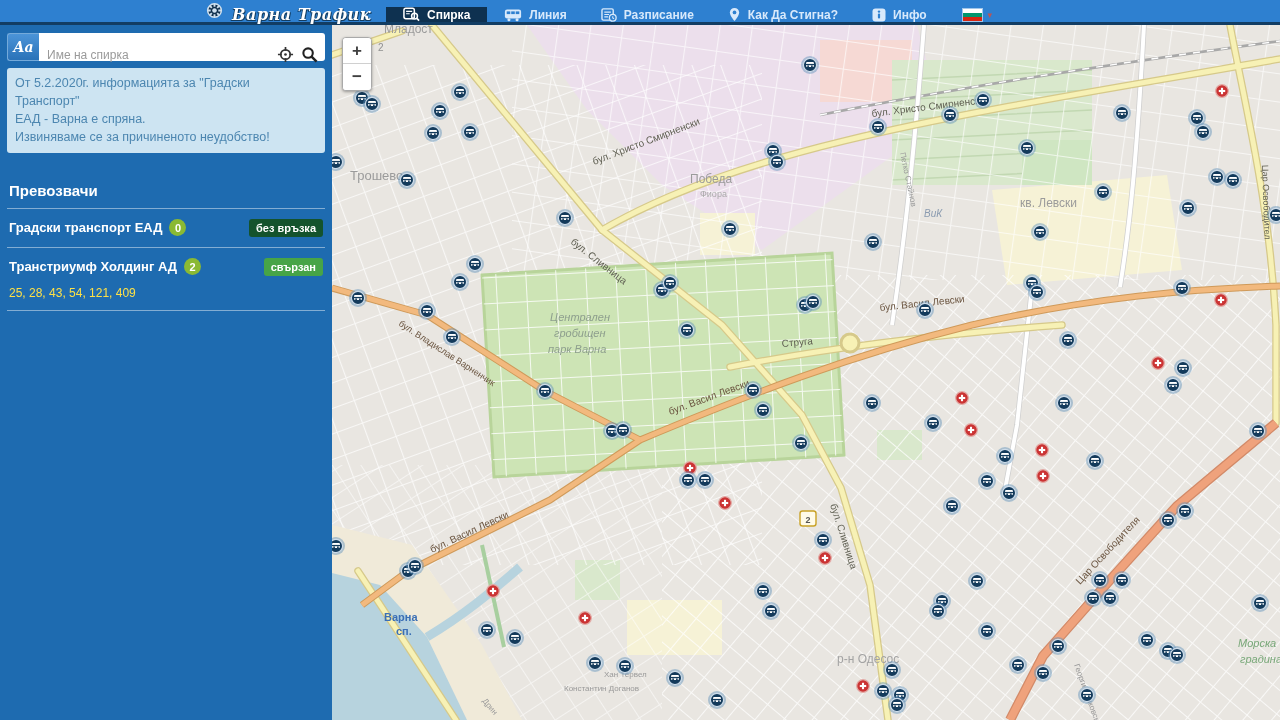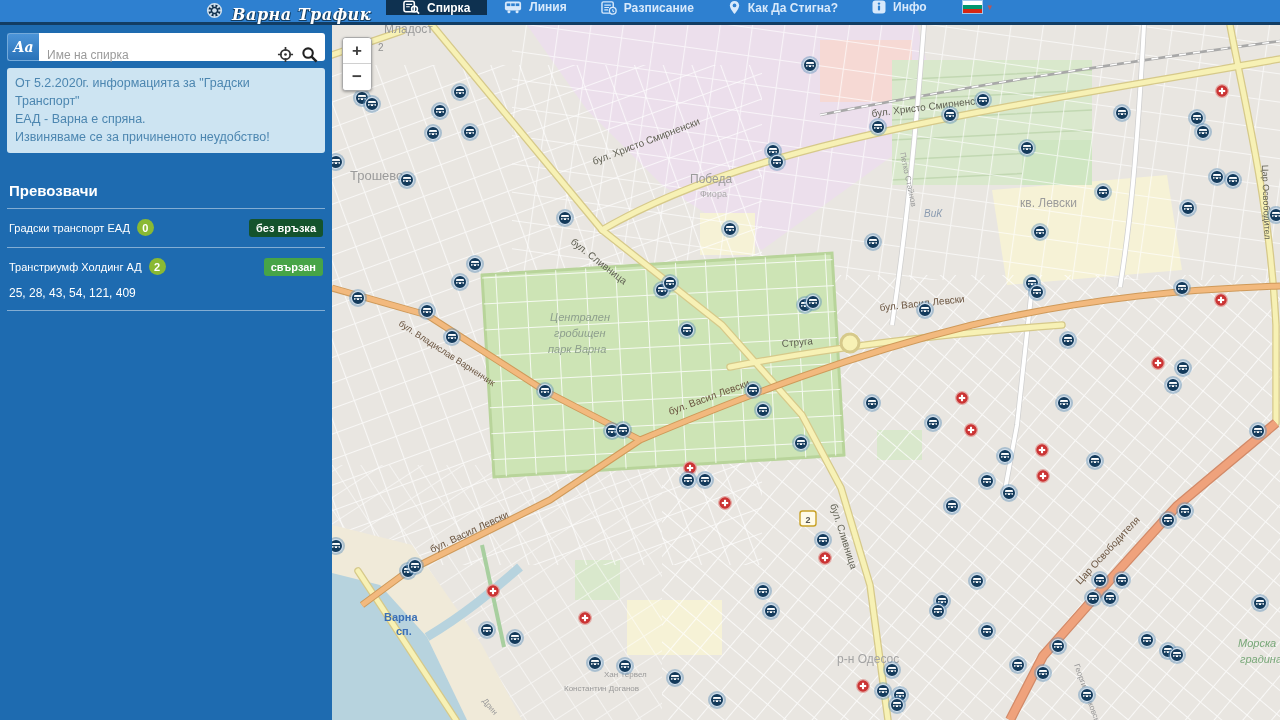--- a/index.html
+++ b/index.html
@@ -4,44 +4,44 @@
 <style>
 *{box-sizing:border-box;margin:0;padding:0}
 html,body{width:1280px;height:720px;overflow:hidden}
 body{font-family:"Liberation Sans",sans-serif;background:#1e6bb0}
 #app{position:relative;width:1280px;height:720px;overflow:hidden}
 
 
 .header{position:absolute;top:0;left:0;width:1280px;height:25px;background:#2e80d0;border-bottom:3px solid #123d63;z-index:9;--hdr:#2e80d0}
 .logo{position:absolute;left:205px;top:1px;display:flex;align-items:flex-end;gap:8px;cursor:pointer}
 .logo-text{font-family:"DejaVu Serif",serif;font-style:italic;font-weight:bold;color:#fff;font-size:16px;letter-spacing:.5px;text-shadow:1px 1px 0 #123d63,-1px 1px 0 #123d63}
-.tabs{position:absolute;left:386px;top:0;height:22px;display:flex;align-items:flex-start;--hdr:#2e80d0}
+.tabs{position:absolute;left:386px;top:0;height:22px;display:flex;align-items:flex-end;--hdr:#2e80d0}
 .tab{display:flex;align-items:center;gap:7px;padding:0 17px;color:#d8e9fb;font-size:12px;font-weight:bold;cursor:pointer;white-space:nowrap}
 .tab.active{background:#0e3150;color:#fff;--hdr:#0e3150}
 .lang{display:flex;align-items:center;gap:5px;margin-left:12px;cursor:pointer;padding:0 6px}
 .flag{width:21px;height:14px;border:1px solid rgba(255,255,255,.55);display:flex;flex-direction:column}
 .flag div{flex:1}
 .caret{color:#b55;font-size:9px;line-height:1}
 
 
 .sidebar{position:absolute;left:0;top:25px;width:332px;height:695px;background:#1e6bb0;padding:8px 7px 0 7px;color:#fff;z-index:8}
 .search-row{display:flex;height:28px}
 .aa-btn{width:32px;background:linear-gradient(#4b94d8,#2a72b8);border:1px solid #74aada;border-right:none;border-radius:3px 0 0 3px;color:#fff;font-family:"DejaVu Serif",serif;font-style:italic;font-weight:bold;font-size:14px;display:flex;align-items:center;justify-content:center;cursor:pointer}
 .search-box{flex:1;background:#fff;border-radius:0 3px 3px 0;display:flex;align-items:center;padding:15px 4px 0 8px}
 .search-input{flex:1;border:none;outline:none;font-size:12px;color:#333;background:transparent;min-width:0}
 .search-input::placeholder{color:#9a9a9a}
 .icon-btn{width:24px;height:24px;display:flex;align-items:center;justify-content:center;cursor:pointer}
 .notice{margin-top:7px;background:#cde4f2;border-radius:3px;padding:6px 8px;color:#4c86b0;font-size:12.5px;line-height:1.45}
 .carriers-title{margin-top:29px;font-size:15px;font-weight:bold;padding:0 2px 9px 2px;border-bottom:1px solid rgba(255,255,255,.45)}
 .carrier{border-bottom:1px solid rgba(255,255,255,.45);padding:0 2px}
 .carrier-row{display:flex;align-items:center;padding:10px 0}
-.carrier-name{font-size:11px;font-weight:normal;cursor:pointer}
+.carrier-name{font-size:13px;font-weight:bold;cursor:pointer}
 .count-badge{margin-left:7px;background:#8ab933;border-radius:9px;min-width:17px;height:17px;font-size:11px;font-weight:bold;color:#fff;display:inline-flex;align-items:center;justify-content:center;padding:0 4px}
 .status-badge{margin-left:auto;font-size:11px;font-weight:bold;color:#fff;padding:3px 7px;border-radius:3px}
-.carrier-routes{font-size:12px;color:#ffffff;padding:0 0 10px 0}
+.carrier-routes{font-size:12px;color:#fde047;padding:0 0 10px 0}
 
 
 .map{position:absolute;left:332px;top:25px;width:948px;height:695px;background:#e9e6e1;overflow:hidden;cursor:grab}
 .map svg text{font-family:"Liberation Sans",sans-serif}
 .zoomctl{position:absolute;left:10px;top:12px;width:30px;background:#fff;border:1px solid #a9a9a9;border-radius:4px;z-index:4;box-shadow:0 1px 3px rgba(0,0,0,.35);overflow:hidden}
 .zbtn{height:26px;display:flex;align-items:center;justify-content:center;font-size:17px;font-weight:bold;color:#404040;cursor:pointer;background:#fff}
 .zbtn:first-child{border-bottom:1px solid #d0d0d0}
 [data-name="bus-stop-marker"]{cursor:pointer}
 </style>
 </head>

